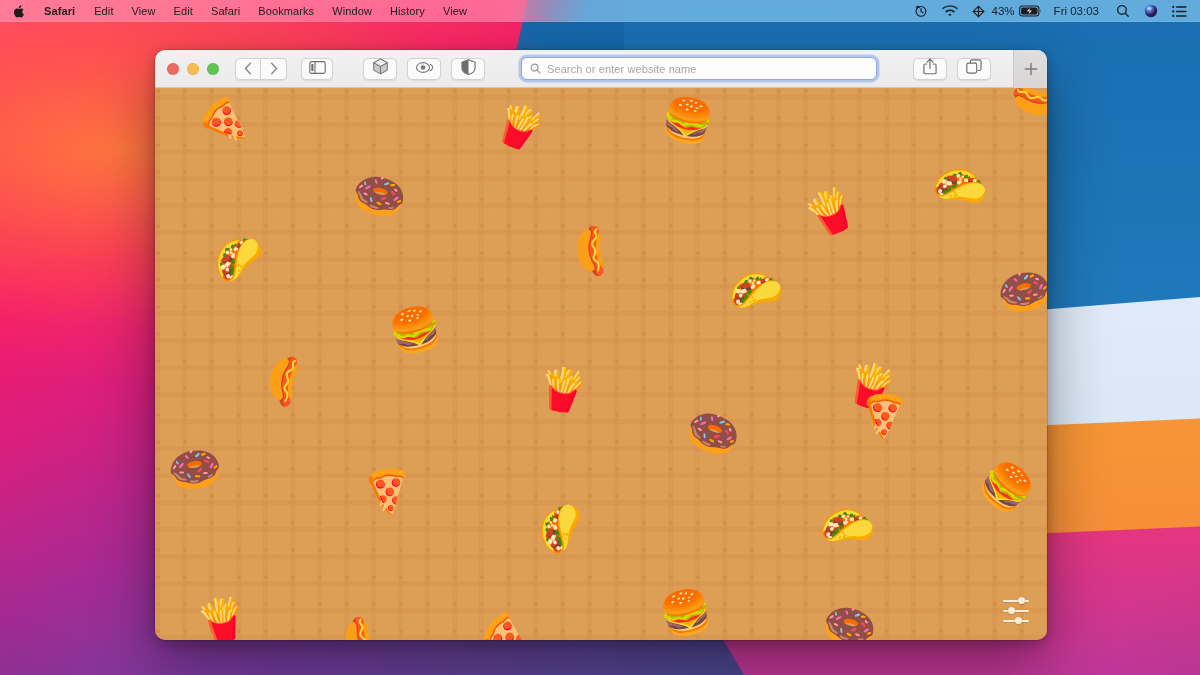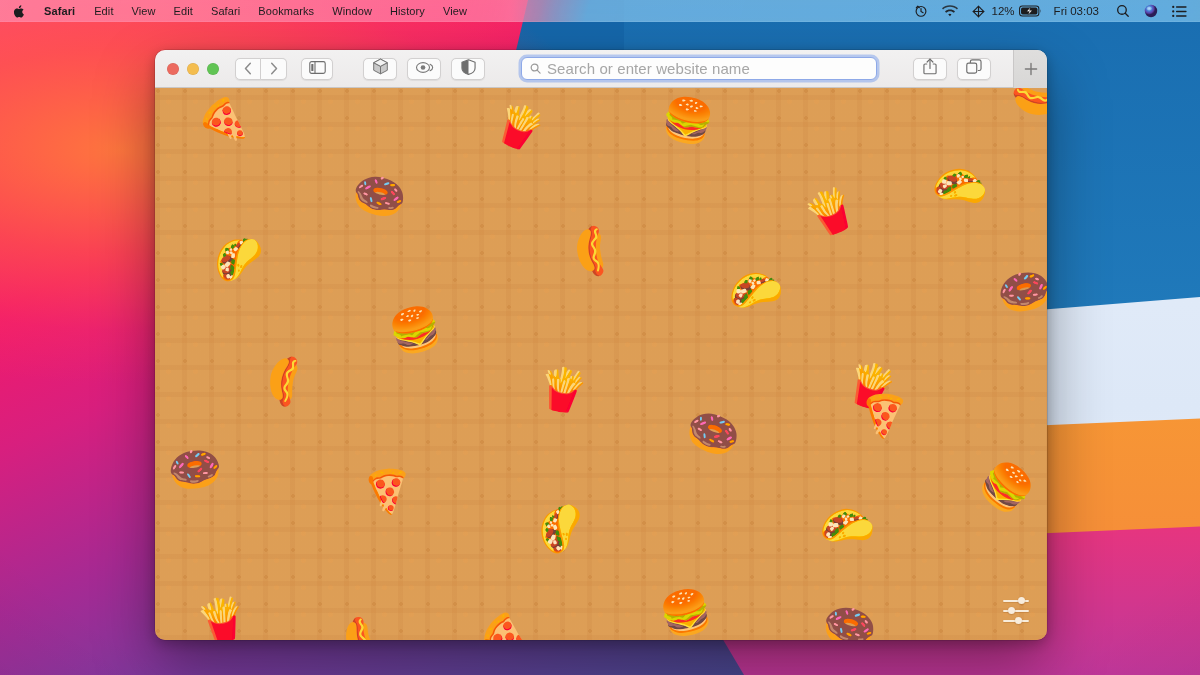--- a/index.html
+++ b/index.html
@@ -132,21 +132,21 @@
   .gap { width:10px; }
 
   #address-wrap { flex:1; display:flex; justify-content:center; padding:0 12px; }
   #address-bar {
     width:356px; height:23px; border-radius:6px;
     background:#fdfdfd;
     border:1px solid #8ea9e8;
     box-shadow:0 0 0 2.5px rgba(110,150,235,0.45);
     display:flex; align-items:center; padding:0 8px; gap:6px;
   }
-  #address-placeholder { font-size:15px; color:#a6a6a6; letter-spacing:0.1px; }
+  #address-placeholder { font-size:11px; color:#a6a6a6; letter-spacing:0.1px; }
 
   .tb-right { display:flex; align-items:center; gap:10px; padding-right:0; }
   #newtab-btn {
     width:34px; height:38px; display:flex; align-items:center; justify-content:center;
     background:linear-gradient(180deg,#dfdedd 0%,#d8d7d6 100%);
     border-left:0.5px solid #c9c7c7; margin-left:12px;
   }
 
   
   #page {
@@ -242,21 +242,21 @@
         <path d="M8.5 6.2c1.6 0 3 .6 4.1 1.6l1.2-1.4C12.4 5 10.5 4.3 8.5 4.3S4.6 5 3.2 6.4l1.2 1.4C5.5 6.8 6.9 6.2 8.5 6.2z" opacity=".92"></path>
         <path d="M8.5 1.4c2.9 0 5.5 1.1 7.4 2.9l1.1-1.3C14.9 1 11.8-.2 8.5-.2S2.1 1 0 3l1.1 1.3C3 2.5 5.6 1.4 8.5 1.4z" opacity=".82"></path>
       </svg>
     </div>
     <div class="mb-icon">
       <svg width="13" height="13" viewBox="0 0 14 14" fill="none" stroke="#1d1d1f" stroke-width="1.25" stroke-linecap="round">
         <path d="M7 1.4v11.2M1.4 7h11.2"></path>
         <path d="M4.4 3.9 7 1.3l2.6 2.6M4.4 10.1 7 12.7l2.6-2.6M3.9 4.4 1.3 7l2.6 2.6M10.1 4.4 12.7 7l-2.6 2.6"></path>
       </svg>
     </div>
-    <div class="battery-pct">12%</div>
+    <div class="battery-pct">43%</div>
     <div class="mb-icon" style="padding-left:1px;padding-right:8px">
       <svg width="23" height="12" viewBox="0 0 25 12">
         <rect x="0.6" y="0.6" width="21" height="10.8" rx="3" fill="none" stroke="#1d1d1f" stroke-width="1.1"></rect>
         <rect x="2.2" y="2.2" width="17.8" height="7.6" rx="1.8" fill="#1d1d1f"></rect>
         <path d="M23 4.2c1.1.5 1.1 3.1 0 3.6V4.2z" fill="#1d1d1f" opacity=".55"></path>
         <path d="M12.6 1.6 8.4 6.6h2.8l-1.3 3.9 4.4-5.2h-2.9l1.2-3.7z" fill="#ffffff" stroke="#1d1d1f" stroke-width=".5"></path>
       </svg>
     </div>
     <div class="mb-text" style="padding-right:10px">Fri 03:03</div>
     <div class="mb-icon">

